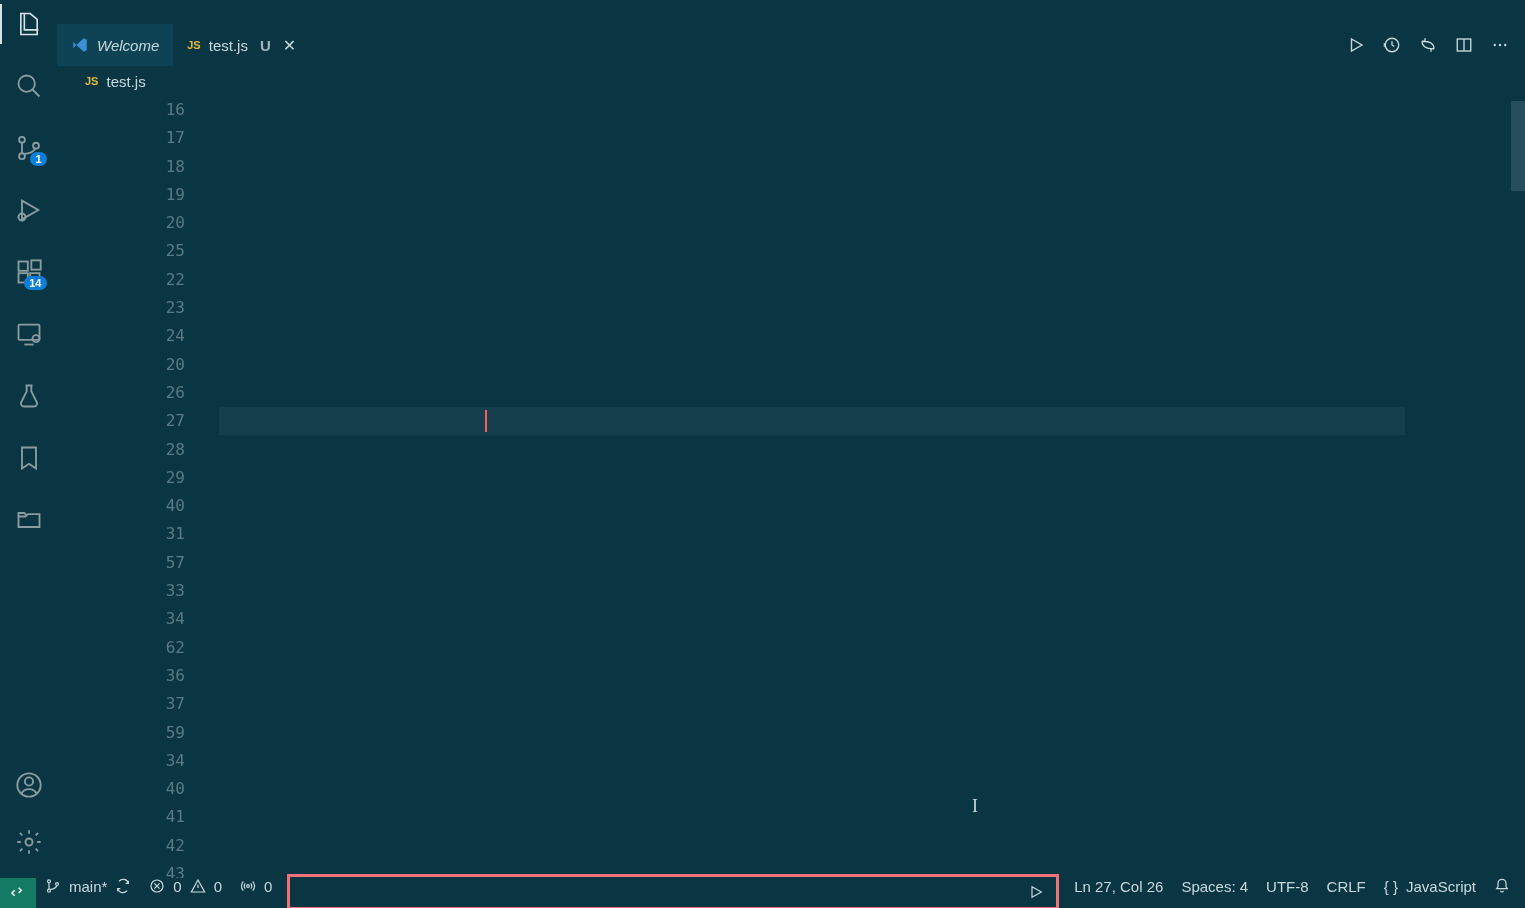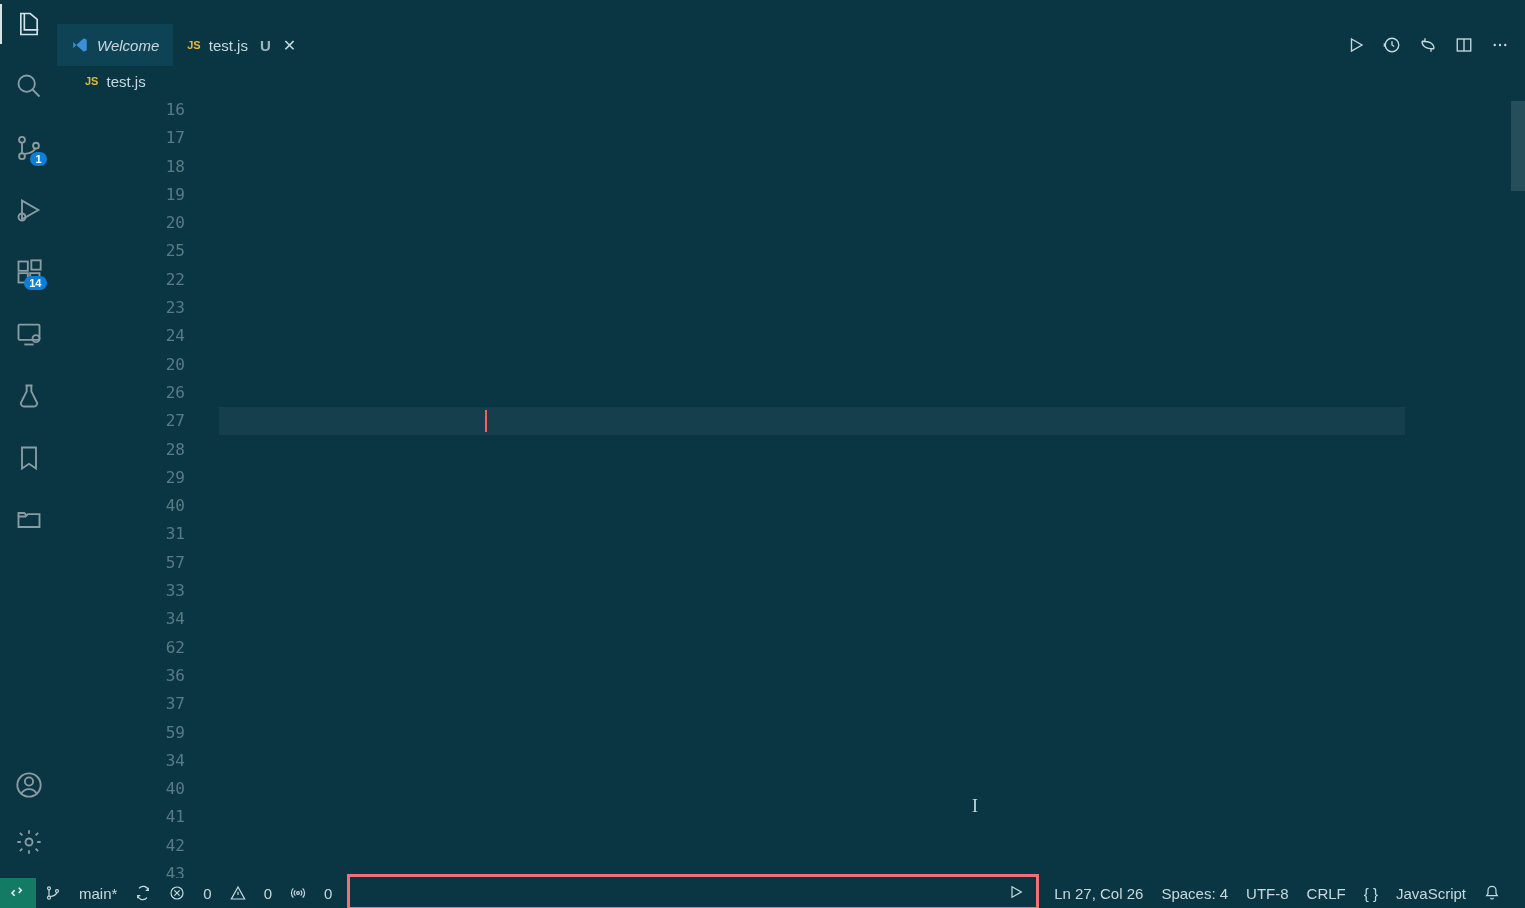--- a/index.html
+++ b/index.html
@@ -190,40 +190,39 @@
   background: #137b64;
   color: #fff;
   width: 36px;
   height: 100%;
   display: flex;
   align-items: center;
   justify-content: center;
 }
 .status-item {
   display: flex;
-  align-items: center;
-  gap: 18px;
+  gap: 8px;
   padding: 0 9px;
   height: 100%;
   cursor: pointer;
 }
 .status-center { flex: 1; display: flex; align-items: center; height: 100%; position: relative; }
 .highlight-box {
   border: 3px solid #f07178;
   height: 36px;
   margin-top: -3px;
   flex: 1;
   display: flex;
   align-items: center;
   justify-content: flex-end;
   padding-right: 12px;
   margin-left: 6px;
   margin-right: 6px;
 }
-.status-right { display: flex; align-items: center; height: 100%; padding-right: 16px; }
+.status-right { display: flex; align-items: center; height: 100%; padding-right: 6px; }
 svg { display: block; }
 </style>
 </head>
 <body>
 
 <div class="main-area">
 
   <div class="activity-bar">
     <div class="top">
       <div class="activity-icon active">

